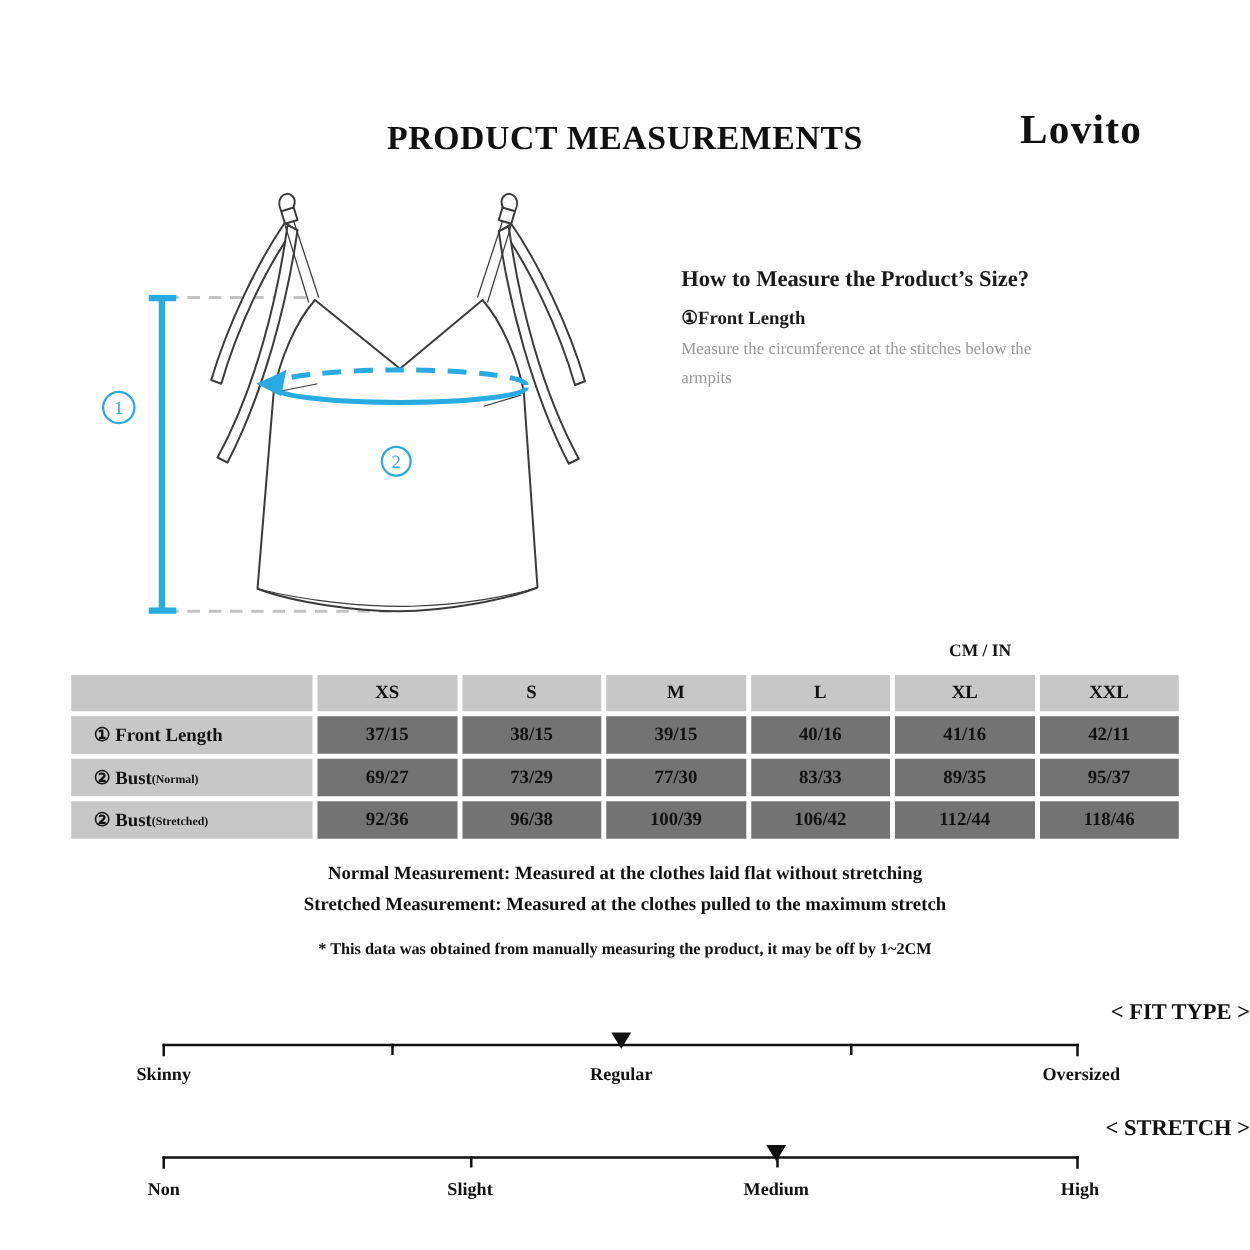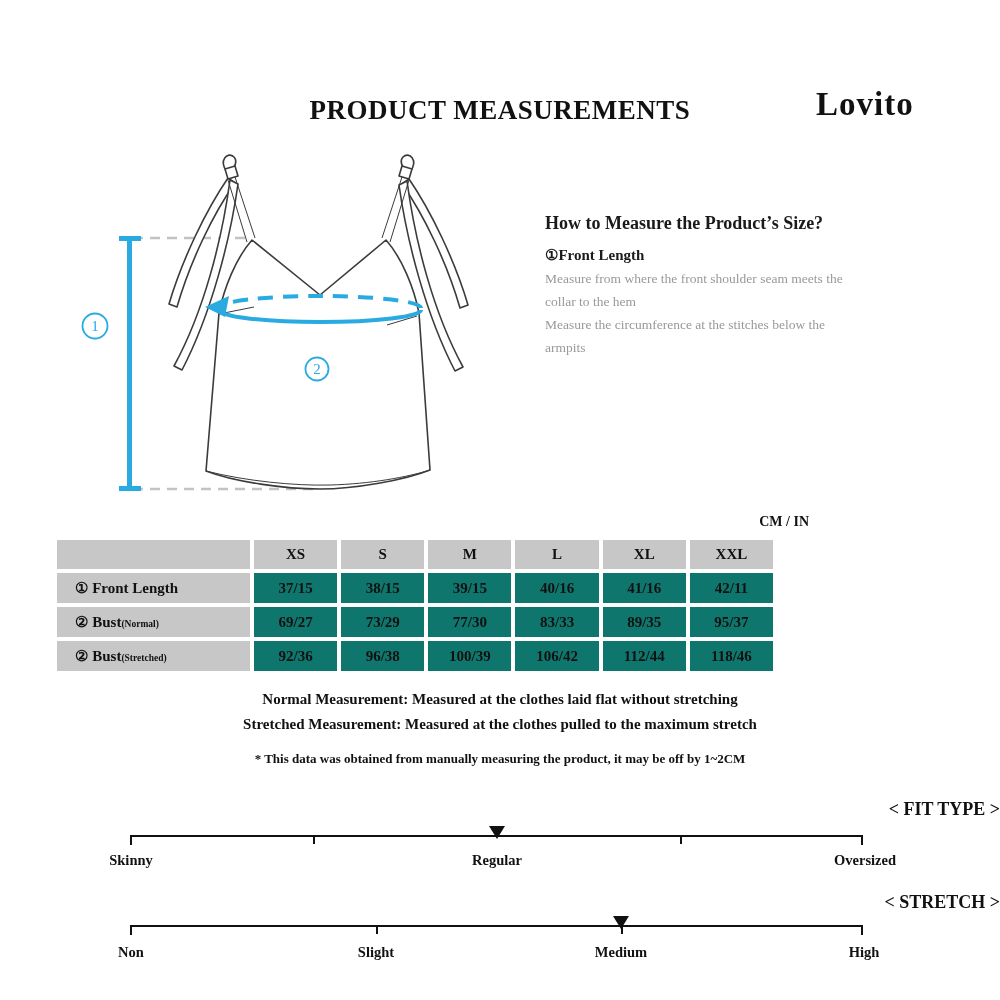--- a/index.html
+++ b/index.html
@@ -24,28 +24,28 @@
 
   
   .howto{position:absolute;left:545px;top:165px;width:372px;}
   .howto-heading{font-size:18px;font-weight:700;margin-bottom:10px;color:#1a1a1a;}
   .howto-label{font-size:15px;font-weight:700;line-height:23px;color:#1a1a1a;}
   .howto-desc{font-size:13.5px;color:#999;line-height:23px;max-width:322px;}
 
   
   .unit-label{position:absolute;top:466px;left:0;width:809px;text-align:right;
               font-size:14px;font-weight:700;color:#111;}
-  .size-table{position:absolute;left:57px;top:492px;width:716px;
+  .size-table{position:absolute;left:57px;top:492px;width:886px;
               display:grid;grid-template-columns:193px repeat(6,1fr);
               grid-template-rows:29px 30px 30px 30px;gap:4px;}
   .cell{display:flex;align-items:center;justify-content:center;
         font-size:15px;font-weight:700;color:#111;}
   .cell.head{background:#c7c7c7;}
   .cell.label{background:#c7c7c7;justify-content:flex-start;padding-left:18px;}
-  .cell.val{background:#0f766e;}
+  .cell.val{background:#737373;}
   .sub{font-size:9.5px;font-weight:700;margin-top:3px;}
 
   
   .notes{position:absolute;top:639px;left:0;width:1000px;text-align:center;
          font-size:15px;font-weight:700;line-height:24.5px;color:#111;}
   .footnote{position:absolute;top:703px;left:0;width:1000px;text-align:center;
             font-size:13px;font-weight:600;color:#111;}
 
   
   .scale-title{position:absolute;left:0;width:1000px;text-align:right;
@@ -108,21 +108,20 @@
     </g>
     <g>
       <circle class="marker-circle" cx="317" cy="321" r="11.5"></circle>
       <text class="marker-num" x="317" y="326">2</text>
     </g>
   </svg>
 
   <div class="howto">
     <div class="howto-heading">How to Measure the Product’s Size?</div>
     <div class="howto-label">①Front Length</div>
-    <div class="howto-desc">Measure from where the front shoulder seam meets the collar to the hem</div>
     <div class="howto-desc">Measure the circumference at the stitches below the armpits</div>
   </div>
 
   <div class="unit-label">CM / IN</div>
   <div class="size-table">
     <div class="cell head"></div>
     <div class="cell head">XS</div>
     <div class="cell head">S</div>
     <div class="cell head">M</div>
     <div class="cell head">L</div>

